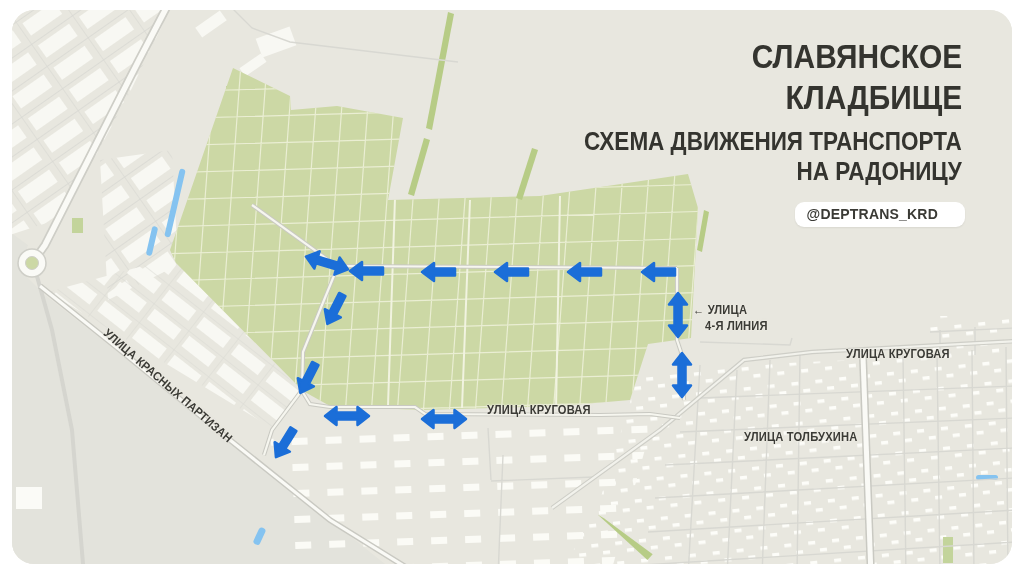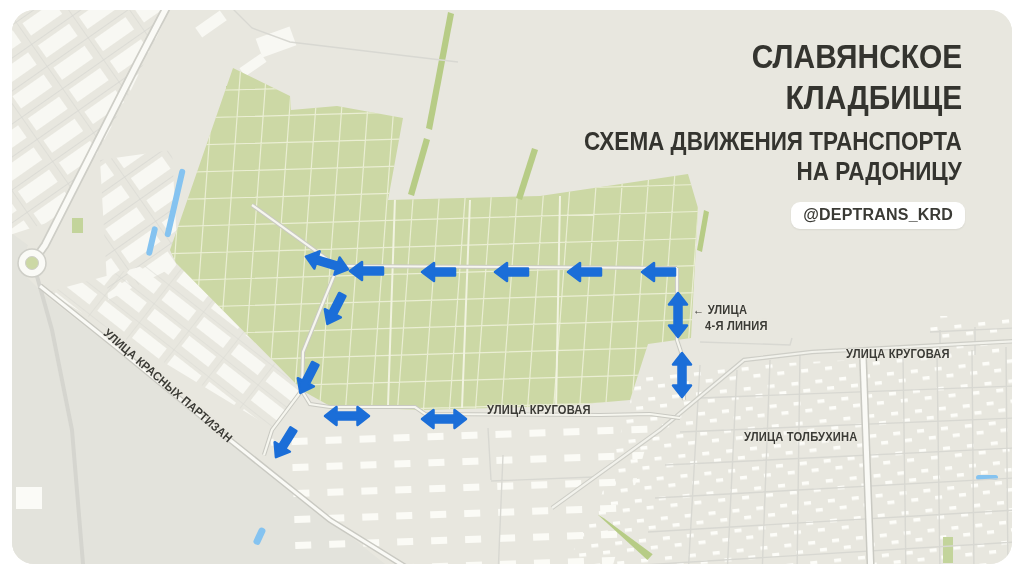--- a/index.html
+++ b/index.html
@@ -18,21 +18,21 @@
     font-weight:800;font-size:34px;line-height:41px;letter-spacing:0;
     transform:scaleX(.88);transform-origin:right top;white-space:nowrap;
   }
   .subtitle{
     position:absolute;top:126px;right:62px;text-align:right;color:#34342f;
     font-weight:800;font-size:25px;line-height:30px;
     transform:scaleX(.9);transform-origin:right top;white-space:nowrap;
   }
   .badge{
     position:absolute;top:202px;right:59px;background:#ffffff;color:#3a3a35;
-    border-radius:9px;padding:4px 12px 5px 12px;font-size:16px;font-weight:bold;
+    border-radius:9px;padding:4px 27px 5px 12px;font-size:14px;font-weight:bold;
     letter-spacing:.2px;box-shadow:0 1px 2px rgba(0,0,0,.07);white-space:nowrap;
   }
   
   .mlabel{
     position:absolute;font-weight:bold;font-size:12px;color:#3b3b36;
     letter-spacing:.2px;white-space:nowrap;
     text-shadow:0 0 2px rgba(238,236,228,.95),0 0 2px rgba(238,236,228,.95),0 0 3px rgba(238,236,228,.9);
     transform:scaleX(.93);transform-origin:left top;
   }
   .lbl-kp{left:110px;top:326px;transform:rotate(41deg) scaleX(.93);}

